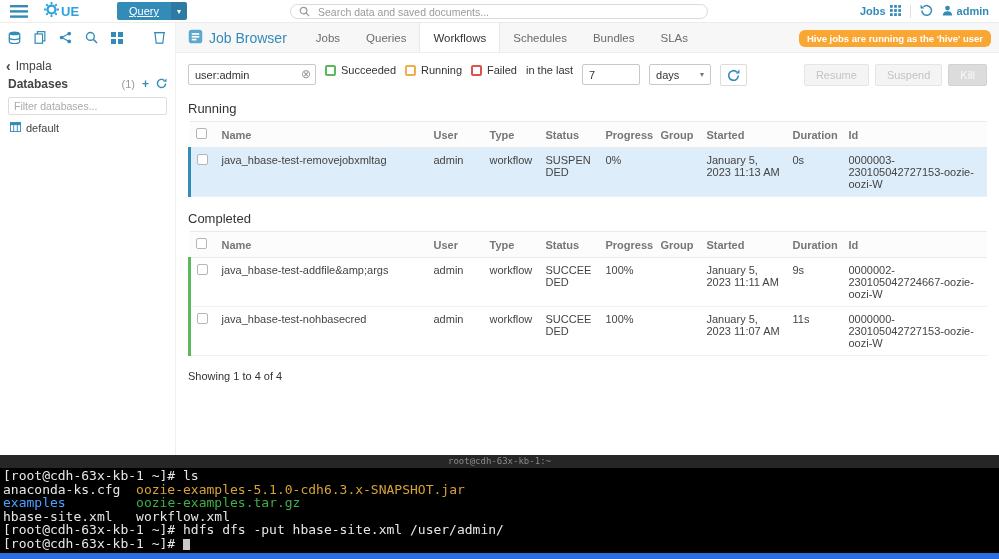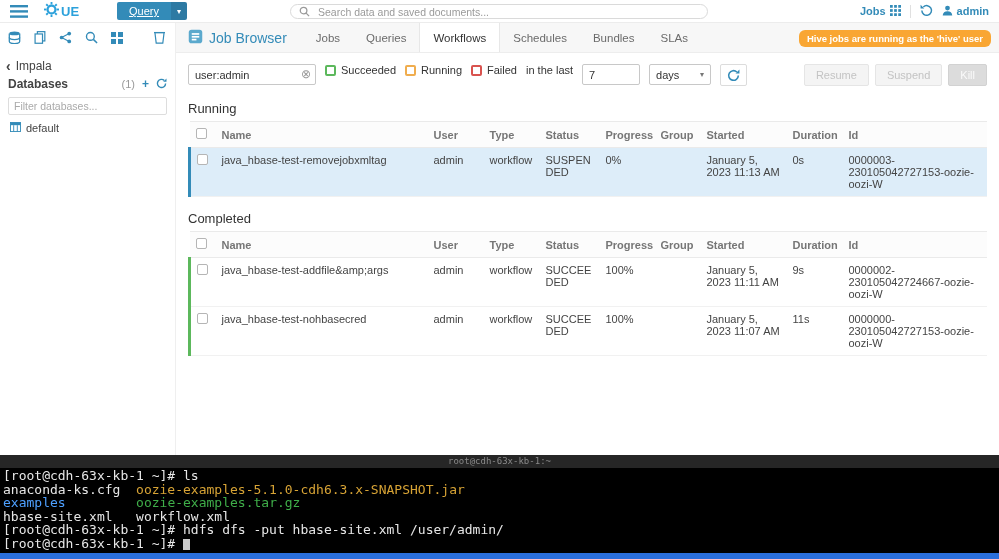--- a/index.html
+++ b/index.html
@@ -399,20 +399,21 @@
         <td>SUCCEEDED</td>
         <td>100%</td>
         <td></td>
         <td>January 5, 2023 11:07 AM</td>
         <td>11s</td>
         <td>0000000-230105042727153-oozie-oozi-W</td>
       </tr>
     </tbody>
   </table>
 
+  <div class="showing">Showing 1 to 4 of 4</div>
 </div>
 
 <div class="terminal">
   <div class="term-titlebar">root@cdh-63x-kb-1:~</div>
   <div class="term-body">
     <div class="term-line"><span>[root@cdh-63x-kb-1 ~]# ls</span></div>
     <div class="term-line"><span>anaconda-ks.cfg  </span><span style="color: rgb(215, 163, 53);">oozie-examples-5.1.0-cdh6.3.x-SNAPSHOT.jar</span></div>
     <div class="term-line"><span style="color: rgb(78, 160, 255);">examples</span><span>         </span><span style="color: rgb(63, 174, 73);">oozie-examples.tar.gz</span></div>
     <div class="term-line"><span>hbase-site.xml   workflow.xml</span></div>
     <div class="term-line"><span>[root@cdh-63x-kb-1 ~]# hdfs dfs -put hbase-site.xml /user/admin/</span></div>

